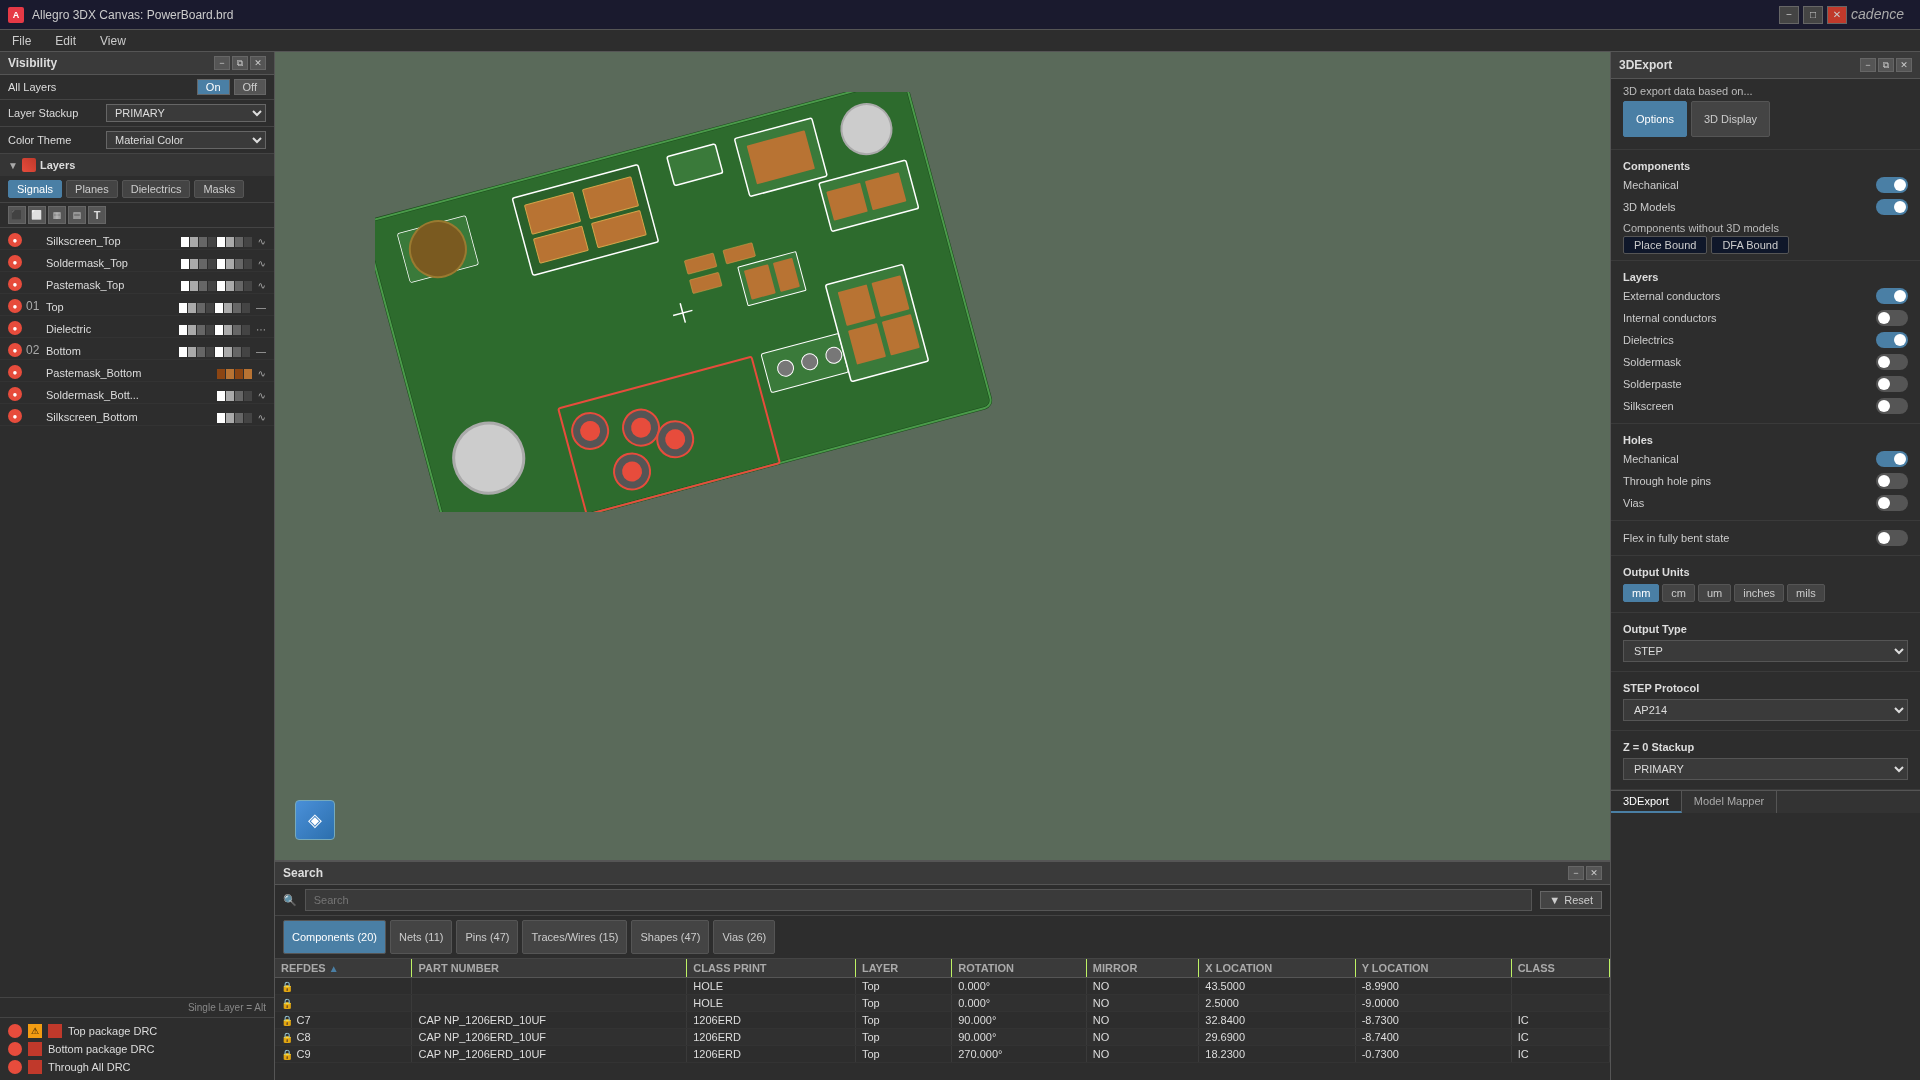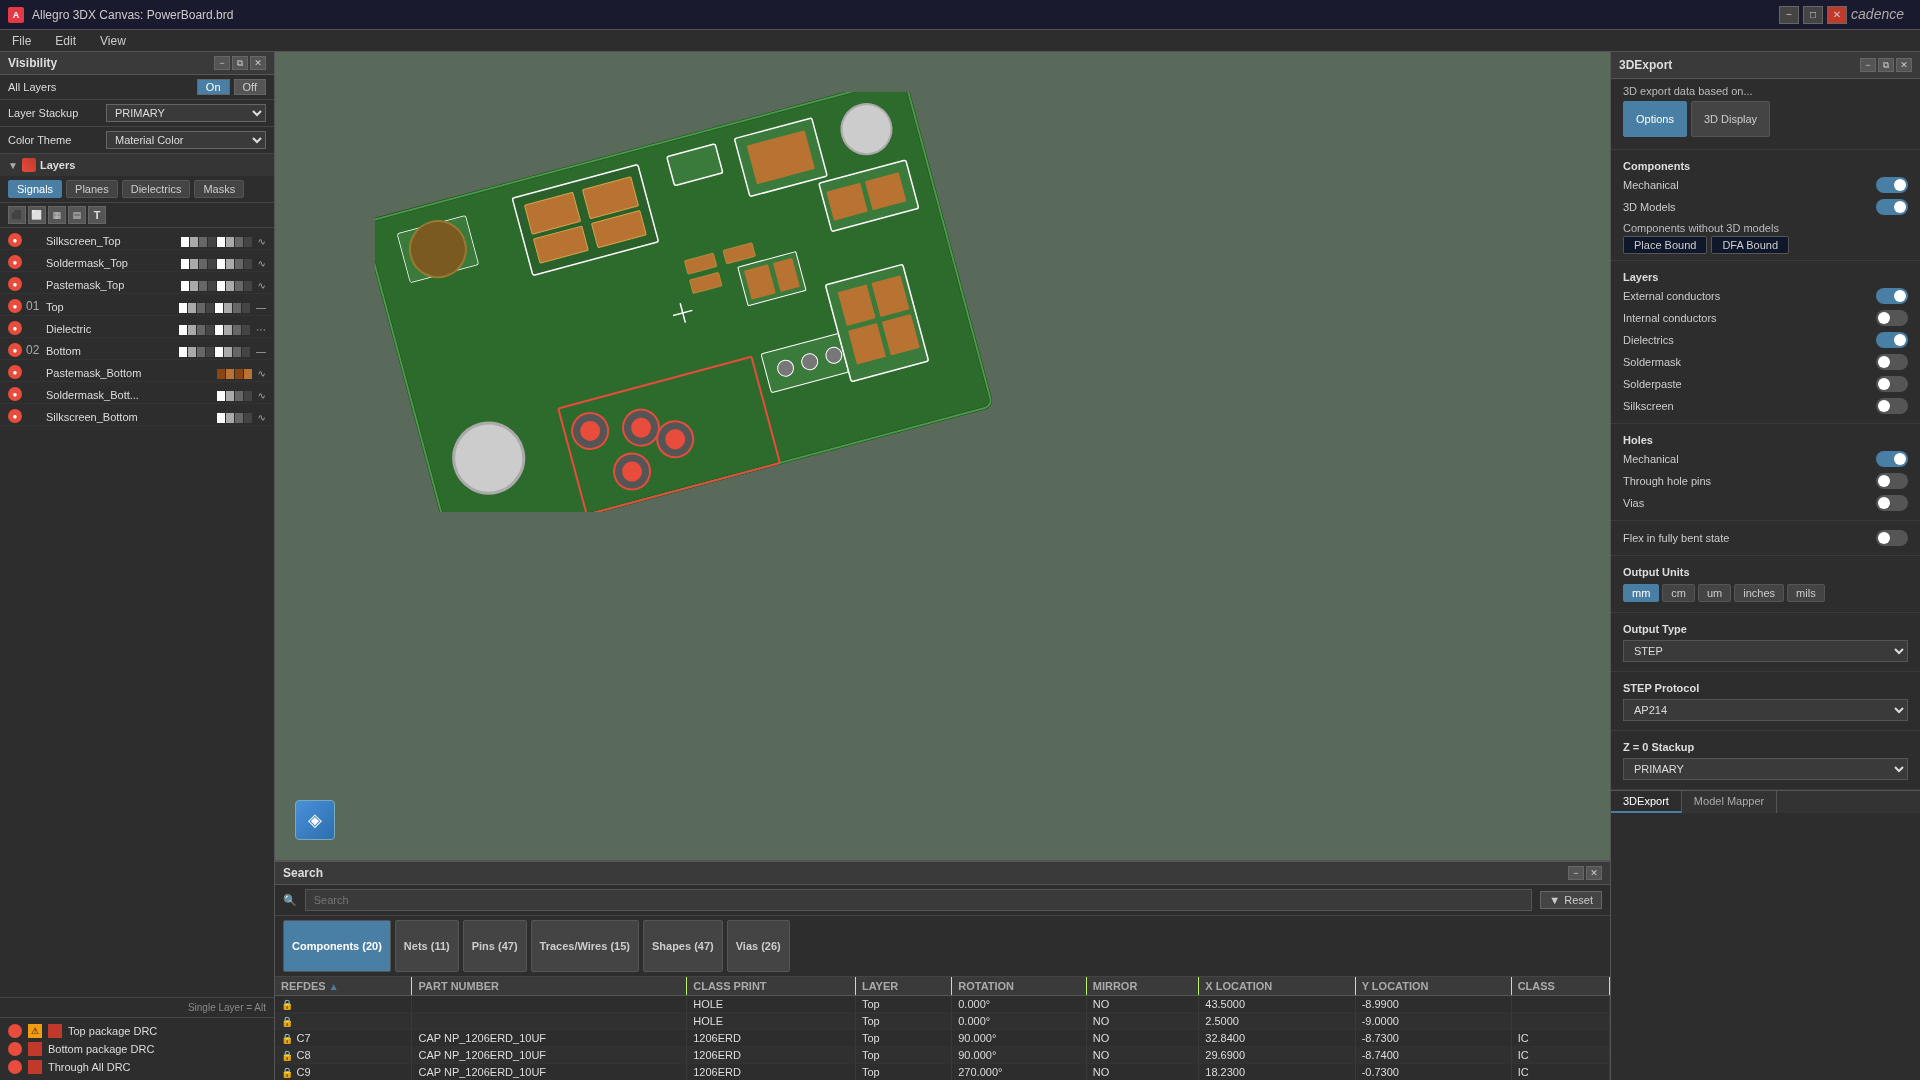--- a/index.html
+++ b/index.html
@@ -86,21 +86,21 @@
     .search-header { display: flex; align-items: center; justify-content: space-between; padding: 4px 8px; background: #3a3a3a; border-bottom: 1px solid #555; }
     .search-title { color: #ddd; font-size: 12px; font-weight: bold; }
     .search-header-btns { display: flex; gap: 2px; }
 
     .search-input-row { display: flex; align-items: center; padding: 4px 8px; gap: 8px; border-bottom: 1px solid #444; }
     .search-icon-wrap { color: #aaa; }
     .search-input { background: #3a3a3a; border: 1px solid #555; color: #ddd; padding: 2px 8px; font-size: 11px; flex: 1; height: 22px; }
     .reset-btn { background: #444; border: 1px solid #666; color: #ccc; padding: 2px 8px; font-size: 11px; cursor: pointer; display: flex; align-items: center; gap: 4px; }
 
     .search-tabs { display: flex; padding: 4px 8px; gap: 4px; border-bottom: 1px solid #444; }
-    .search-tab { padding: 19px 8px; font-size: 11px; border: 1px solid #555; cursor: pointer; border-radius: 2px; font-weight: bold; }
+    .search-tab { padding: 10px 8px; font-size: 11px; border: 1px solid #555; cursor: pointer; border-radius: 2px; }
     .search-tab.active { background: #4a7fa5; color: white; }
     .search-tab:not(.active) { background: #444; color: #ccc; }
 
     .search-table { flex: 1; overflow-y: auto; }
     table { width: 100%; border-collapse: collapse; }
     th { background: #3a3a3a; color: #aaa; font-size: 11px; padding: 3px 6px; text-align: left; border-bottom: 1px solid #555; border-right: 1px solid #bef264; position: sticky; top: 0; }
     td { color: #ddd; font-size: 11px; padding: 2px 6px; border-bottom: 1px solid #333; border-right: 1px solid #3a3a3a; }
     tr:nth-child(even) { background: #303030; }
     tr:nth-child(odd) { background: #2d2d2d; }
     .lock-icon { color: #888; font-size: 10px; }

